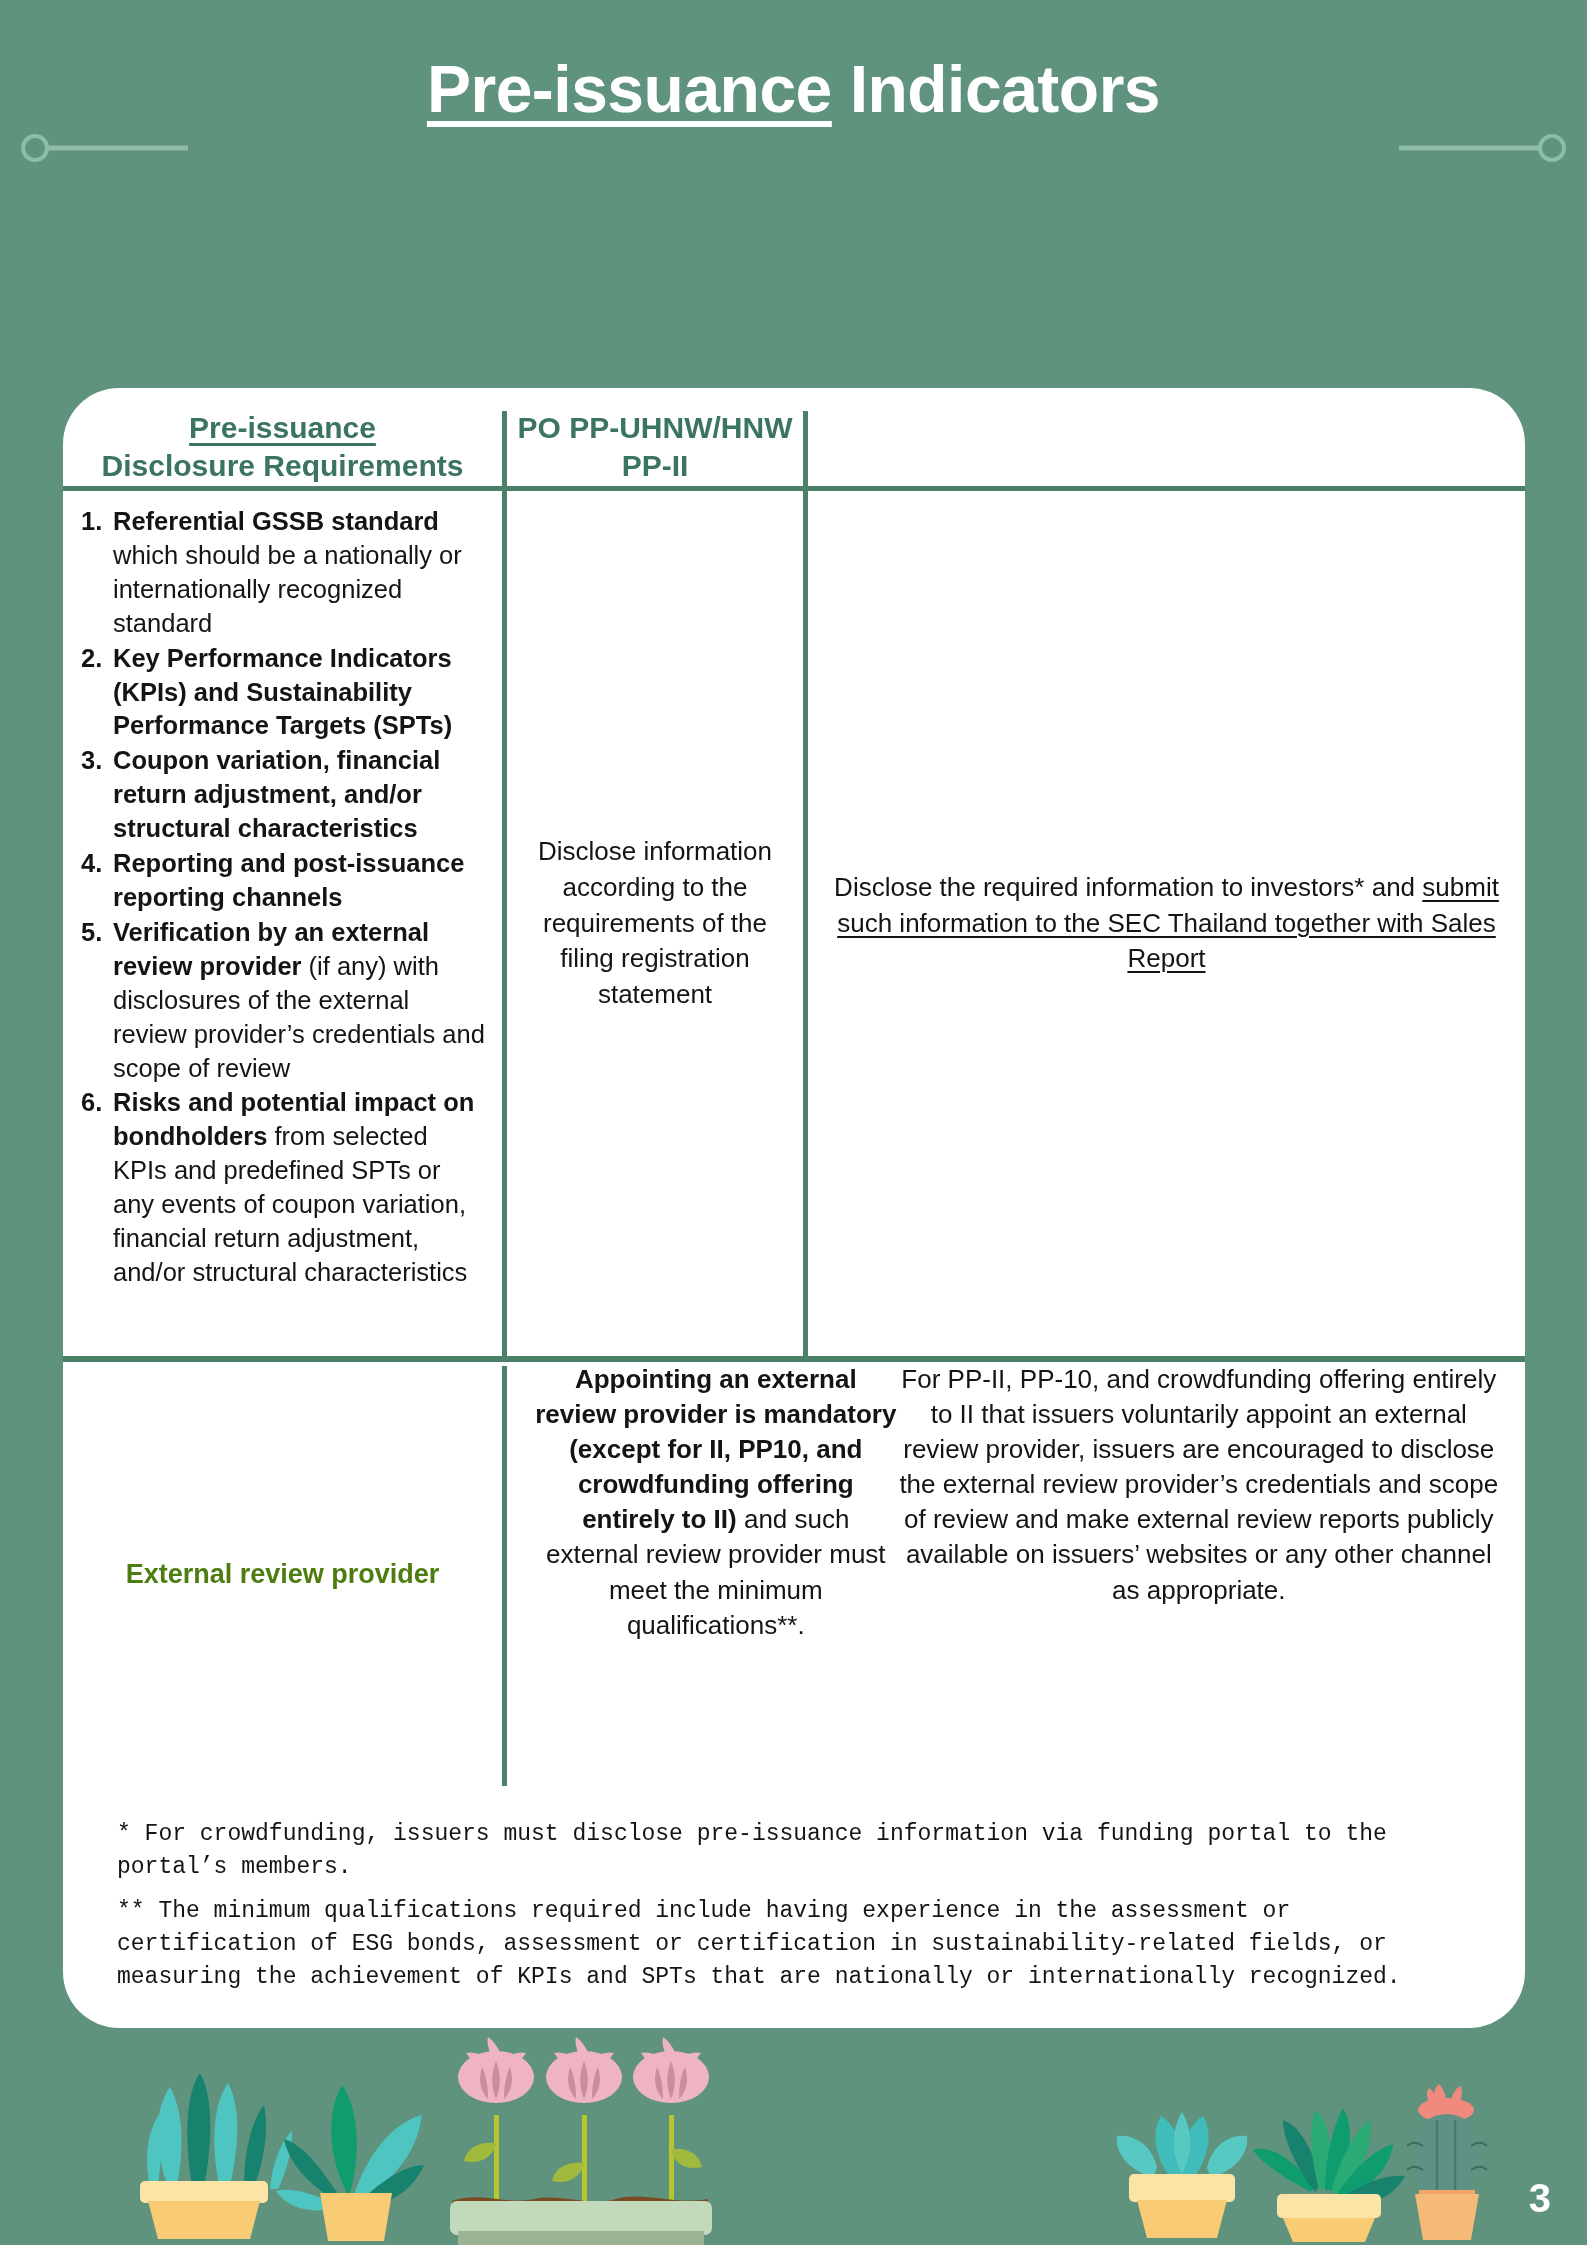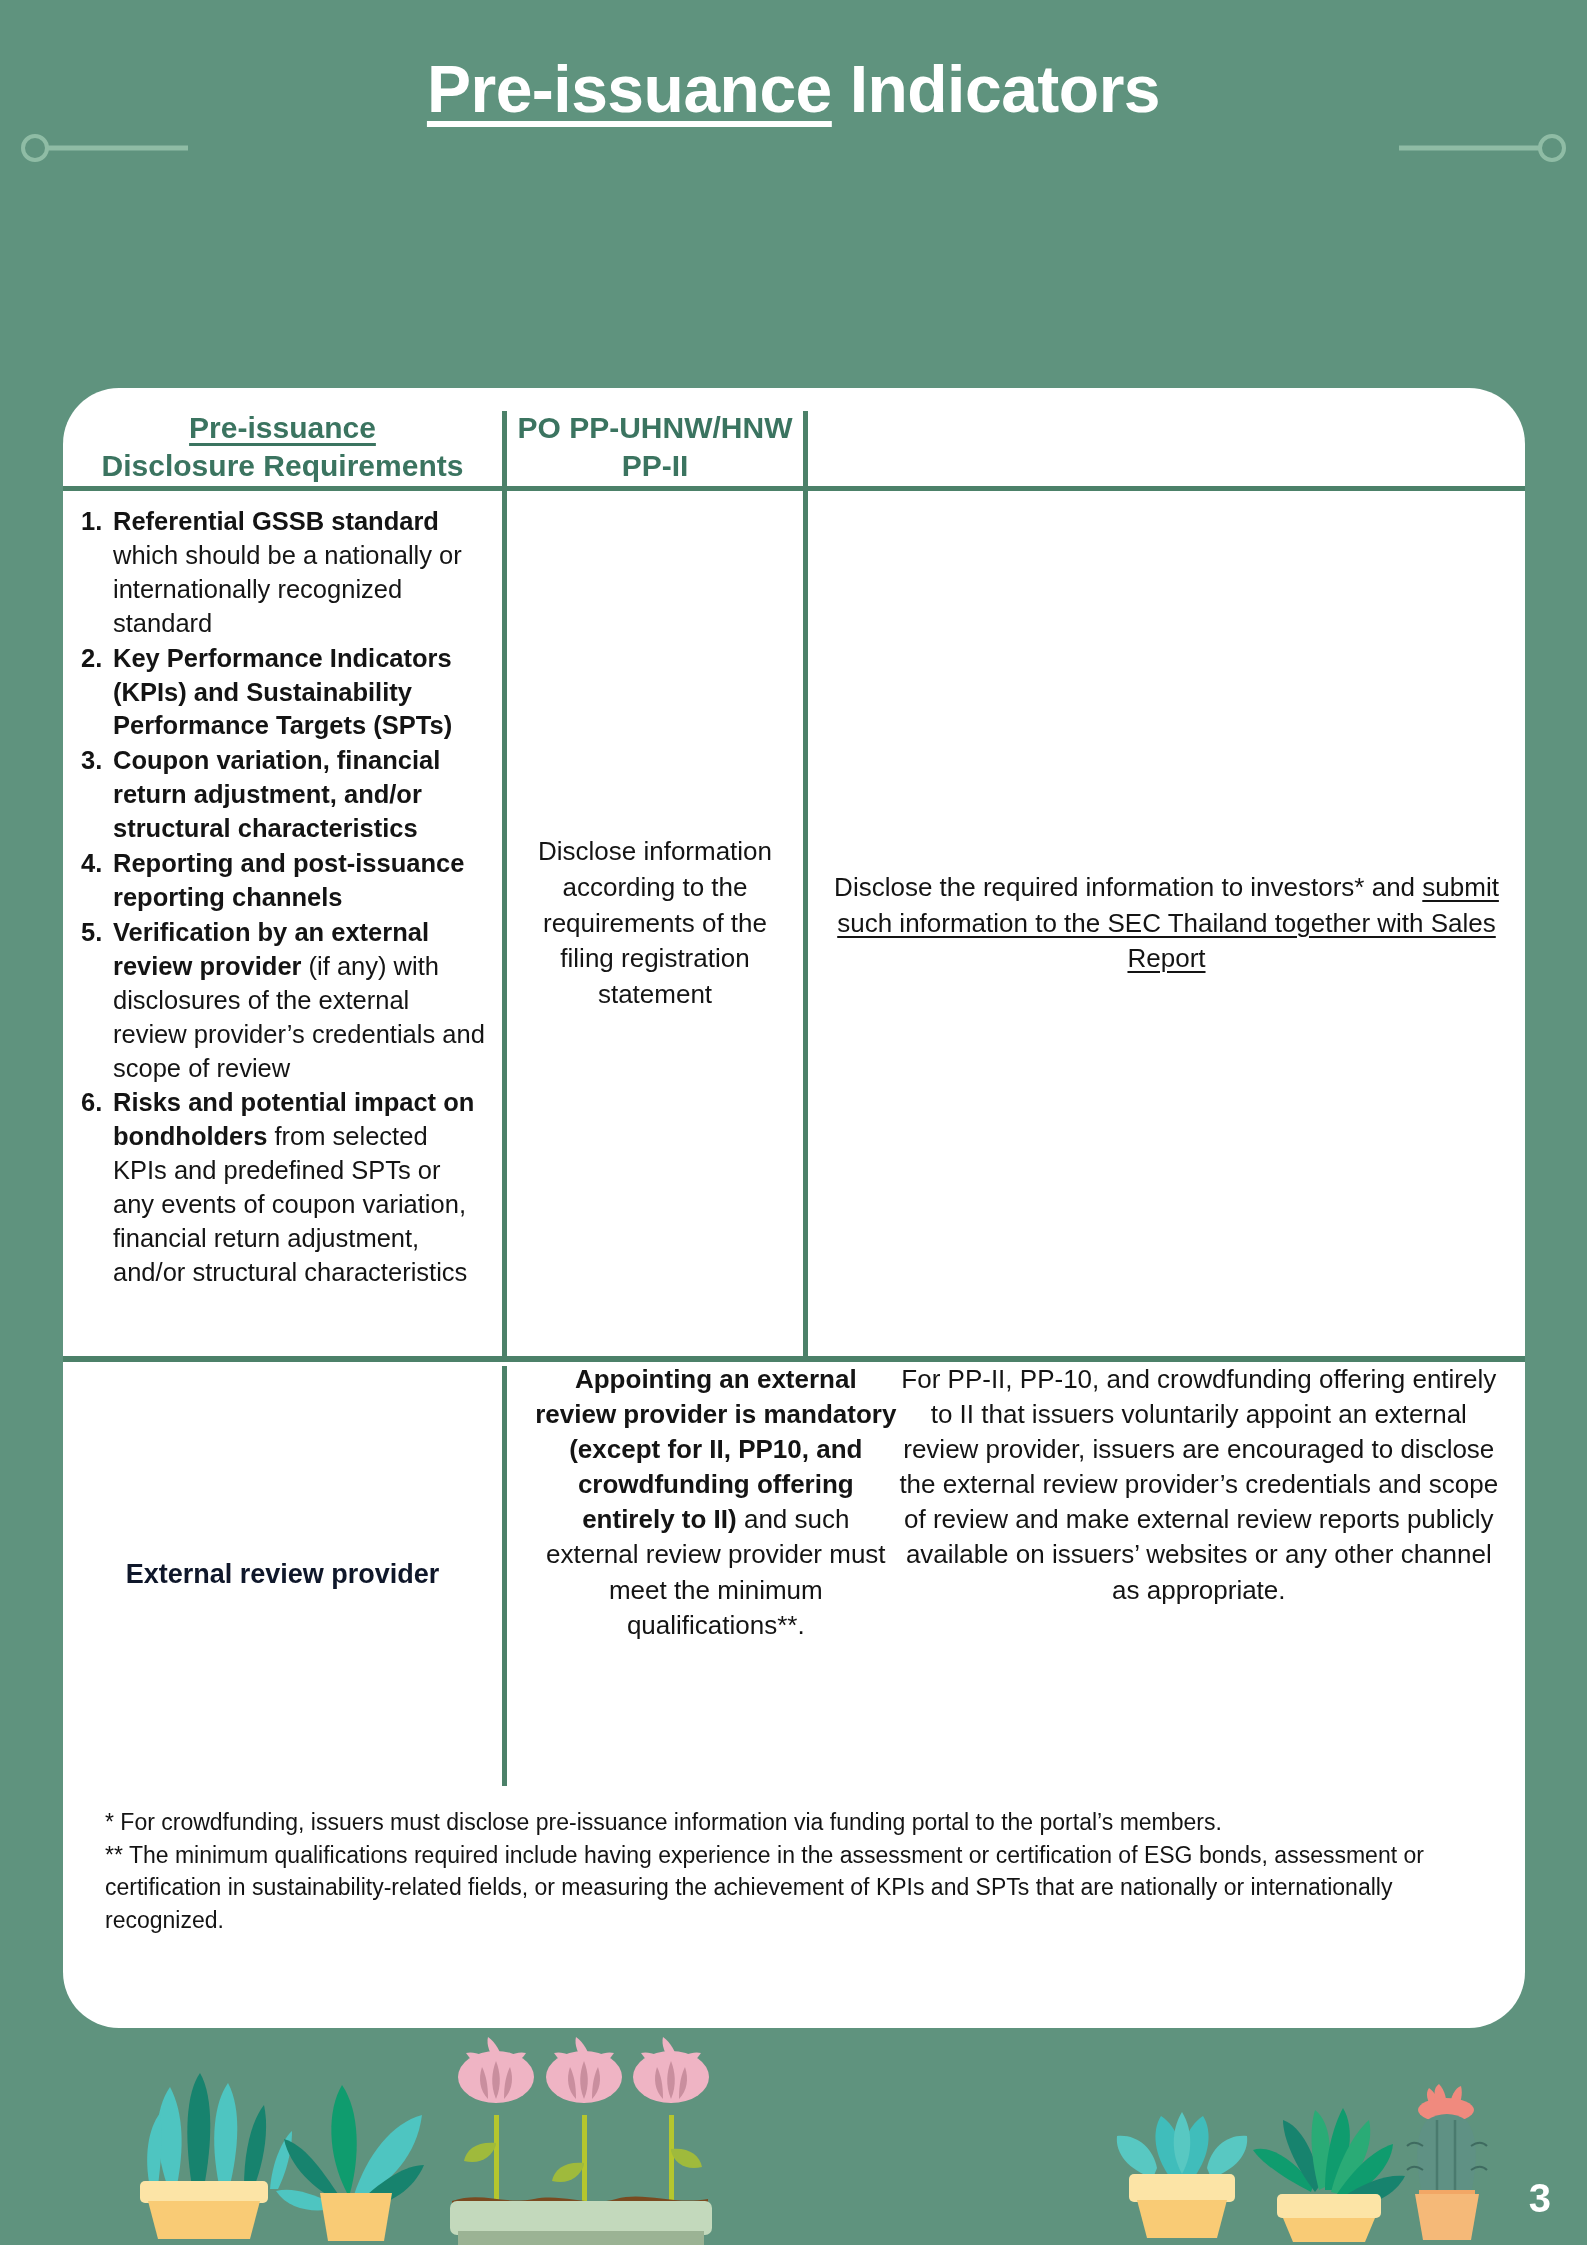--- a/index.html
+++ b/index.html
@@ -56,31 +56,31 @@
   .olist li{display:flex;margin-bottom:1px;}
   .olist .num{font-weight:bold;min-width:32px;flex:0 0 32px;}
   .olist .txt{flex:1;}
   .olist b{font-weight:bold;}
 
   .ctext{color:#141414;font-size:26px;line-height:1.38;text-align:center;}
   .ctext .ul{text-decoration:underline;text-decoration-thickness:2px;text-underline-offset:4px;}
 
   
   .b-label{position:absolute;left:0;top:974px;width:439px;height:424px;display:flex;align-items:center;justify-content:center;}
-  .b-label span{color:#0f172a;font-size:27px;font-weight:bold;text-align:center;}
+  .b-label span{color:#4d7c0f;font-size:27px;font-weight:bold;text-align:center;}
   .b-body{position:absolute;left:444px;top:974px;width:1018px;height:424px;
           display:flex;flex-direction:row;justify-content:center;padding:0 26px;box-sizing:border-box;}
   .b-p{color:#141414;font-size:26px;line-height:1.35;text-align:center;}
   .b-p.first{margin-bottom:28px;}
   .b-p b{font-weight:bold;}
 
   
   .notes{position:absolute;left:0;top:1418px;width:1462px;padding:0 38px 0 42px;box-sizing:border-box;
          color:#141414;font-size:23px;line-height:1.42;}
-  .notes div{margin:0;}
+  .notes div{margin:12px;font-family:Liberation Mono, monospace;}
 
   
   .pageno{position:absolute;right:36px;bottom:24px;color:#ffffff;font-size:40px;font-weight:bold;}
 
   
   .plants-left{position:absolute;left:92px;bottom:0;}
   .plants-right{position:absolute;right:64px;bottom:0;}
   .plants-left svg,.plants-right svg{display:block;}
 </style>
 </head>

